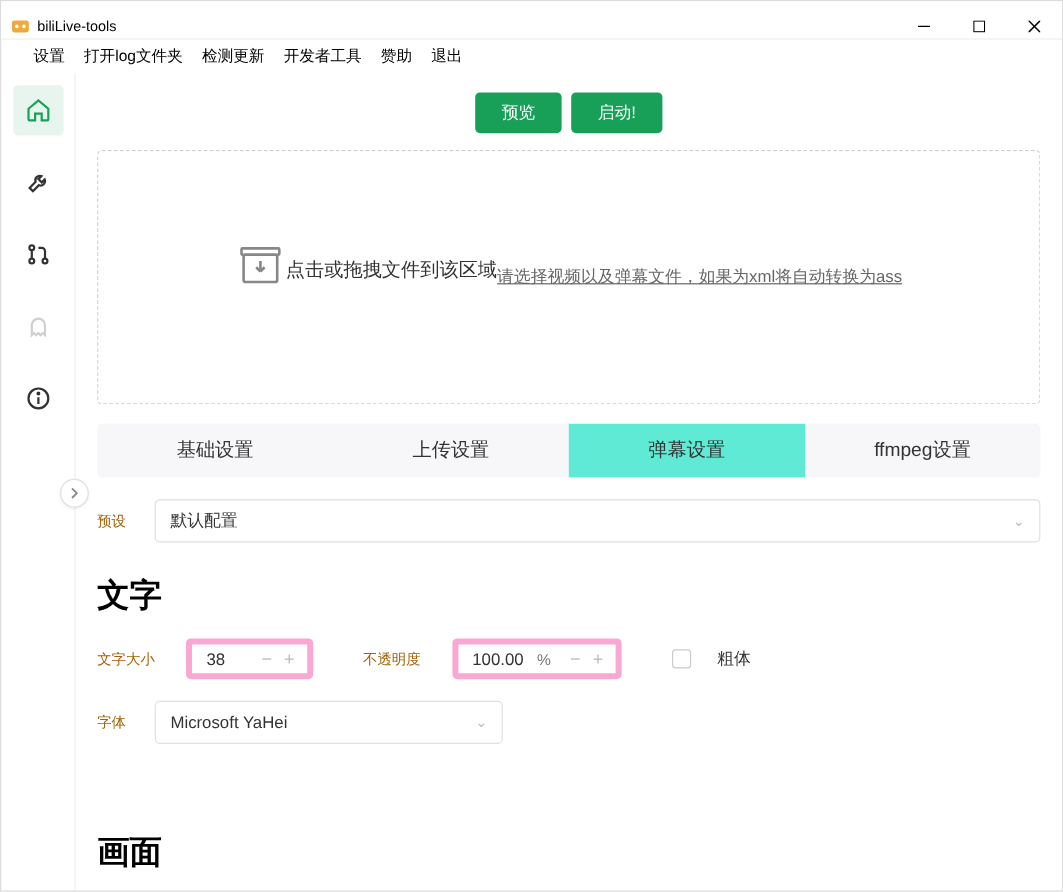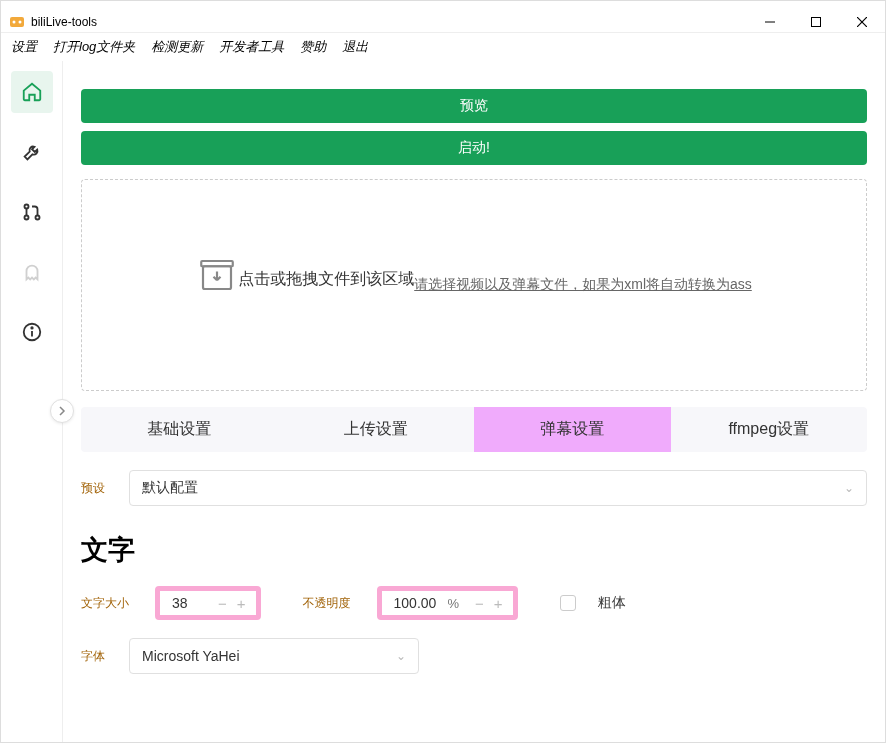--- a/index.html
+++ b/index.html
@@ -25,24 +25,23 @@
     .titlebar .appicon { width: 16px; height: 16px; margin-right: 6px; display:flex; align-items:center; justify-content:center;}
     .titlebar .apptitle { font-size: 12px; color: #000; flex: 1; }
     .winbtns { display: flex; height: 100%; }
     .winbtn { width: 46px; display: flex; align-items: center; justify-content: center; cursor: pointer; }
     .winbtn svg { width: 10px; height: 10px; }
     
     .menubar {
       height: 28px;
       display: flex;
       align-items: center;
-      padding: 0 2px;
+      padding: 0 19px;
       font-size: 13px;
       color: #000;
-      font-style: italic;
     }
     .menubar .menuitem { padding: 2px 8px; cursor: pointer; }
     
     .main { display: flex; height: calc(743px - 32px - 28px); }
     .sidebar { width: 62px; border-right: 1px solid #eee; display: flex; flex-direction: column; align-items: center; padding-top: 10px; gap: 18px; position: relative; }
     .sideitem { width: 42px; height: 42px; border-radius: 4px; display: flex; align-items: center; justify-content: center; cursor: pointer; }
     .sideitem.active { background: #e8f5ee; }
     .sideitem svg { width: 22px; height: 22px; }
     .collapse-handle {
       position: absolute;
@@ -53,21 +52,21 @@
       background: #fff;
       border: 1px solid #e0e0e0;
       border-radius: 50%;
       display: flex;
       align-items: center;
       justify-content: center;
       cursor: pointer;
       box-shadow: 0 1px 3px rgba(0,0,0,0.08);
     }
     .content { flex: 1; padding: 12px 18px 0 18px; overflow: hidden; }
-    .topbtns { display: flex; justify-content: center; gap: 8px; margin: 16px 0 14px; flex-direction: column; }
+    .topbtns { display: flex; justify-content: center; gap: 8px; margin: 4px 0 14px; }
     .btn {
       padding: 8px 22px;
       border-radius: 4px;
       font-size: 14px;
       cursor: pointer;
       border: none;
     }
     .btn-green { background: #18a058; color: #fff; }
     .dropzone {
       border: 1px dashed #ccc;
@@ -77,21 +76,21 @@
       flex-direction: row;
       align-items: center;
       justify-content: center;
       margin-bottom: 16px;
     }
     .dropzone .dropicon { margin-bottom: 18px; }
     .dropzone .droptitle { font-size: 16px; color: #333; margin-bottom: 12px; }
     .dropzone .dropsub { font-size: 14px; color: #666; text-decoration: underline; }
     .tabs { display: flex; background: #f7f7fa; border-radius: 4px; overflow: hidden; }
     .tab { flex: 1; text-align: center; padding: 12px 0; font-size: 16px; cursor: pointer; color: #333; }
-    .tab.active { background: #f0abfc; }
+    .tab.active { background: #5eead4; }
     .formrow { display: flex; align-items: center; margin-top: 18px; gap: 14px; }
     .formlabel { font-size: 12px; color: #a16207; min-width: 34px; }
     .select {
       flex: 1;
       height: 36px;
       border: 1px solid #e0e0e0;
       border-radius: 4px;
       padding: 0 12px;
       display: flex;
       align-items: center;

